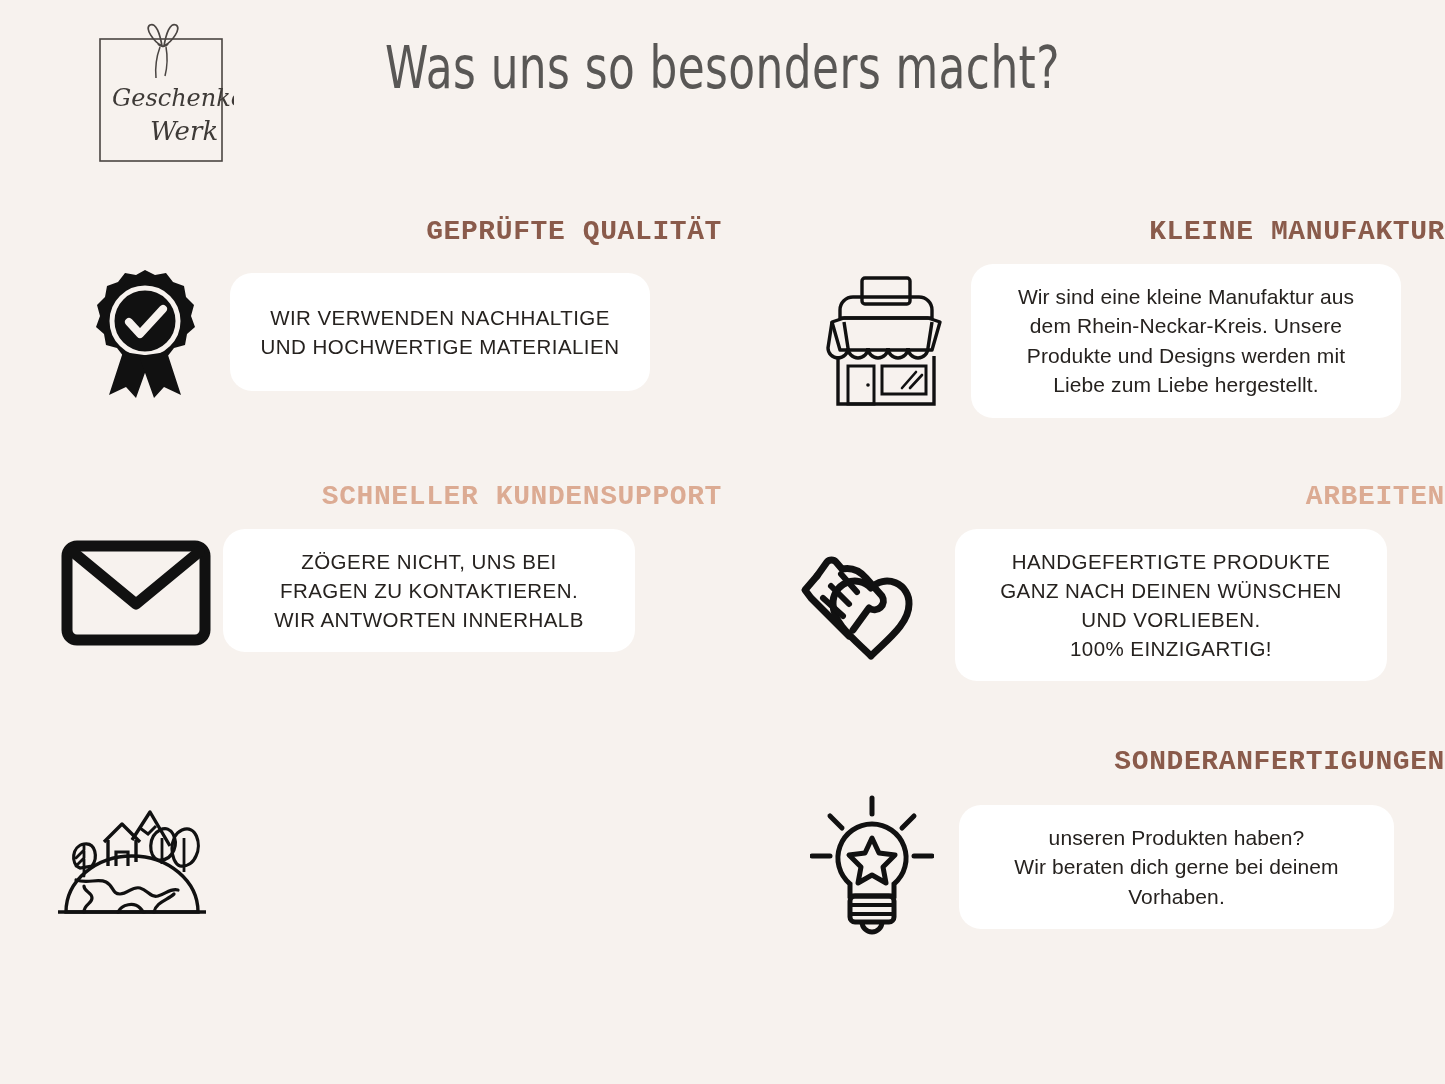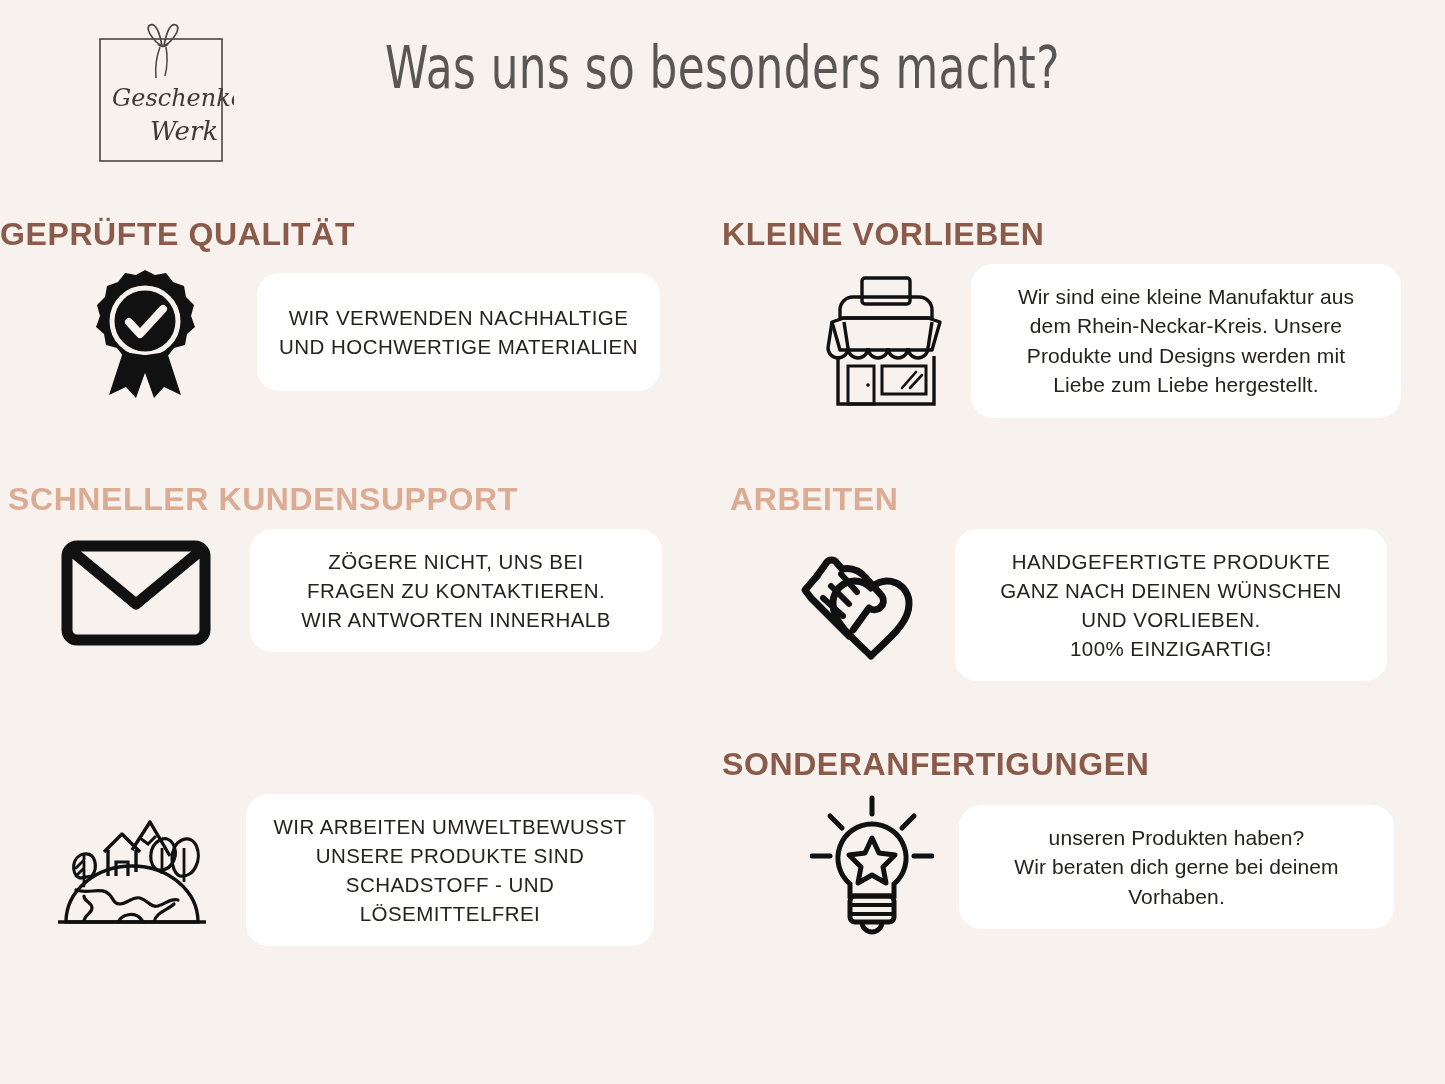--- a/index.html
+++ b/index.html
@@ -54,41 +54,42 @@
     grid-template-columns: 722px 723px;
     grid-template-rows: 265px 265px 265px;
   }
 
   .feature {
     position: relative;
     padding: 0;
   }
 
   .feature-heading {
-    text-align: left;
-    font-size: 32px;
+    text-align: right;
+    font-size: 28px;
     font-weight: bold;
     letter-spacing: 0.6px;
     line-height: 1;
     padding-top: 22px;
     white-space: nowrap;
+    font-family: Liberation Mono, monospace;
   }
   .feature-heading.brown { color: #8A5B4B; }
   .feature-heading.rose  { color: #DCAB93; padding-left: 8px; }
 
   .feature-body {
     position: absolute;
     top: 68px;
     display: flex;
     align-items: center;
     gap: 0;
   }
 
   
-  .col-left .feature-body  { left: 60px;  width: 600px; gap: 27px; }
+  .col-left .feature-body  { left: 60px;  width: 600px; }
   .col-right .feature-body { left: 790px; width: 610px; margin-left: -790px; }
 
   .icon-slot {
     flex: 0 0 auto;
     width: 170px;
     display: flex;
     align-items: center;
     justify-content: center;
   }
   .icon-slot svg { display: block; }
@@ -171,21 +172,21 @@
       <div class="card">
         <div class="card-text upper">
           <div>WIR VERWENDEN NACHHALTIGE</div>
           <div>UND HOCHWERTIGE MATERIALIEN</div>
         </div>
       </div>
     </div>
   </div>
 
   <div class="feature r1 col-right">
-    <div class="feature-heading brown">KLEINE VORLIEBEN</div>
+    <div class="feature-heading brown">KLEINE MANUFAKTUR</div>
     <div class="feature-body" style="margin-left:0; left:79px; width:610px;">
       <div class="icon-slot">
         <svg width="124" height="138" viewBox="0 0 124 138">
           <rect x="38" y="6" width="48" height="26" rx="3" fill="none" stroke="#111111" stroke-width="3.4"></rect>
           <path d="M16 46 v-8 a13 13 0 0 1 13 -13 h66 a13 13 0 0 1 13 13 v8 Z" fill="none" stroke="#111111" stroke-width="3.4"></path>
           <path d="M8 50 L20 46 h84 l12 4 -8 28 H16 Z" fill="none" stroke="#111111" stroke-width="3.4" stroke-linejoin="round"></path>
           <path d="M8 50 L4 76 a10 10 0 0 0 20 0 l-4 -26" fill="none" stroke="#111111" stroke-width="3.4"></path>
           <path d="M24 76 a10 10 0 0 0 20 0" fill="none" stroke="#111111" stroke-width="3.4"></path>
           <path d="M44 76 a10 10 0 0 0 20 0" fill="none" stroke="#111111" stroke-width="3.4"></path>
           <path d="M64 76 a10 10 0 0 0 20 0" fill="none" stroke="#111111" stroke-width="3.4"></path>
@@ -272,28 +273,20 @@
 
           <path d="M104 66 c-10 -4 -10 -24 2 -30 c12 -6 18 10 14 20 c-3 7 -8 11 -16 10 Z" fill="none" stroke="#111111" stroke-width="3.2"></path>
           <line x1="108" y1="44" x2="108" y2="70" stroke="#111111" stroke-width="2.8"></line>
           <path d="M126 72 c-10 -4 -12 -30 2 -36 c14 -6 20 14 14 26 c-3 7 -9 11 -16 10 Z" fill="none" stroke="#111111" stroke-width="3.2"></path>
           <line x1="130" y1="44" x2="130" y2="78" stroke="#111111" stroke-width="2.8"></line>
 
           <path d="M26 74 c-10 -4 -8 -22 4 -24 c12 -2 14 14 8 22 Z" fill="none" stroke="#111111" stroke-width="3.2"></path>
           <path d="M30 56 L22 64 M30 64 L22 72 M30 52 v30" fill="none" stroke="#111111" stroke-width="2.8" stroke-linecap="round"></path>
         </svg>
       </div>
-      <div class="card">
-        <div class="card-text upper">
-          <div>WIR ARBEITEN UMWELTBEWUSST</div>
-          <div>UNSERE PRODUKTE SIND</div>
-          <div>SCHADSTOFF - UND</div>
-          <div>LÖSEMITTELFREI</div>
-        </div>
-      </div>
     </div>
   </div>
 
   <div class="feature r3 col-right">
     <div class="feature-heading brown">SONDERANFERTIGUNGEN</div>
     <div class="feature-body" style="margin-left:0; left:62px; width:618px;">
       <div class="icon-slot">
         <svg width="124" height="146" viewBox="0 0 124 146">
           <path d="M62 30 a34 34 0 0 1 22 60 v12 H40 V90 A34 34 0 0 1 62 30 Z" fill="none" stroke="#111111" stroke-width="5"></path>
           <path d="M62 44 l7 15 16 2 -12 12 3 16 -14 -8 -14 8 3 -16 -12 -12 16 -2 Z" fill="none" stroke="#111111" stroke-width="5" stroke-linejoin="round"></path>

